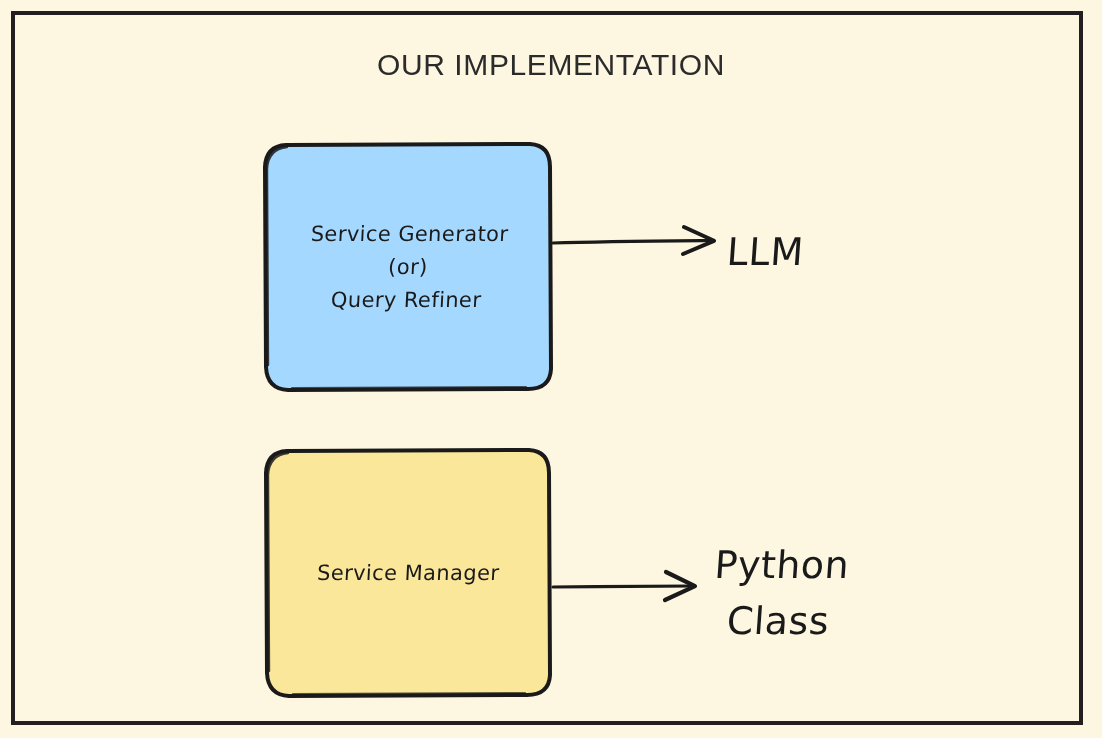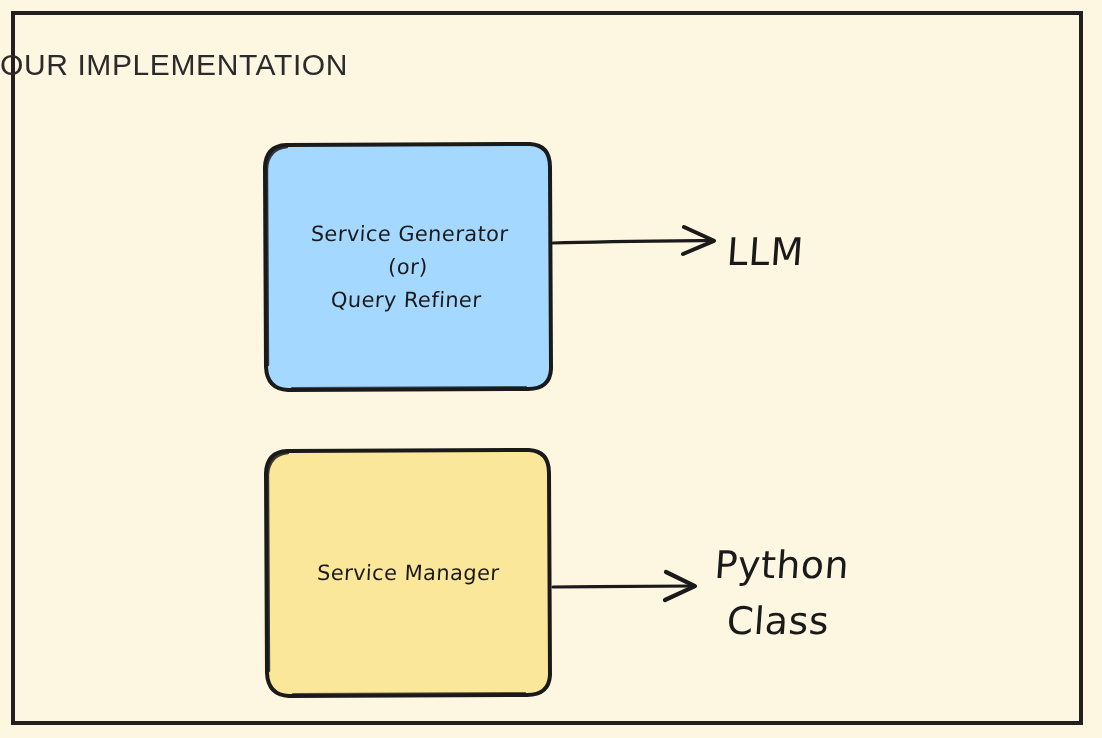--- a/index.html
+++ b/index.html
@@ -24,21 +24,21 @@
     height: 714px;
     box-sizing: border-box;
     border: 4px solid #231f20;
     background: #fdf6e0;
   }
   #title {
     position: absolute;
     left: 0;
     top: 48px;
     width: 1102px;
-    text-align: left;
+    text-align: center;
     font-family: "Liberation Sans", sans-serif;
     font-size: 30px;
     letter-spacing: 0.6px;
     color: #2b2b2b;
     white-space: pre;
   }
   .node {
     position: absolute;
     box-sizing: border-box;
     display: flex;

